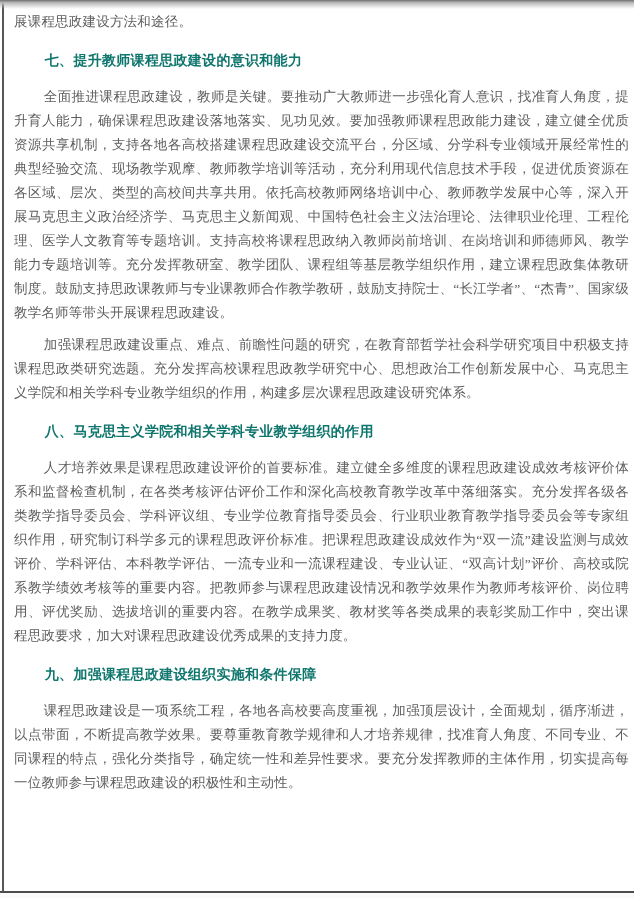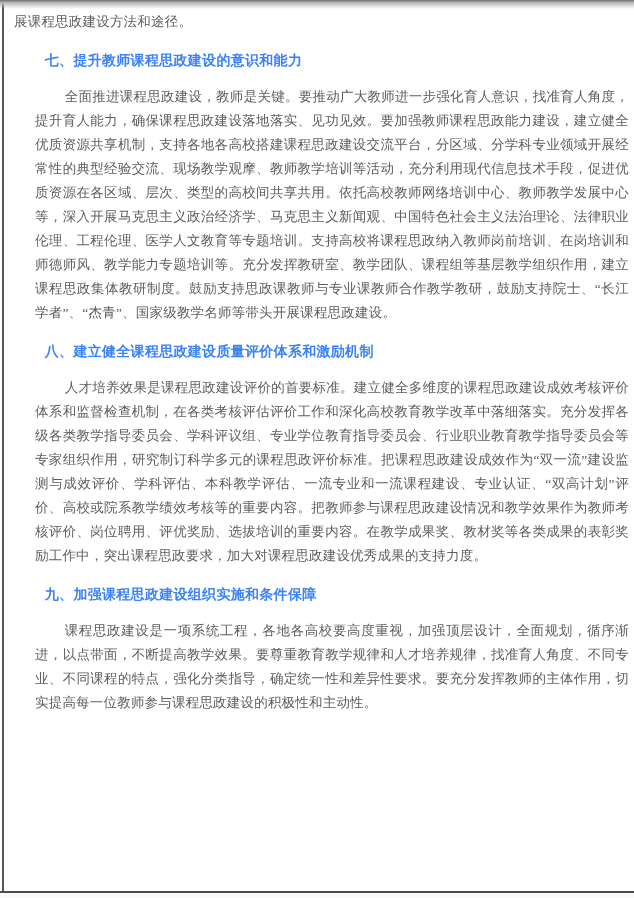--- a/index.html
+++ b/index.html
@@ -58,41 +58,42 @@
   }
   .para, .para-cont {
     margin: 0 0 8px 0;
     font-size: 13.5px;
     line-height: 24px;
     color: #5d5d5d;
     text-align: justify;
     text-align-last: left;
     letter-spacing: 0.2px;
   }
-  .para { text-indent: 2.2em; margin-left: 21px; }
+  .para { text-indent: 2.2em; }
   .para-cont { text-indent: 0; }
   .heading {
     margin: 15px 0 12px 0;
     font-size: 14px;
     line-height: 24px;
     font-weight: bold;
-    color: #3b82f6;
+    color: #0f766e;
     text-indent: 2.2em;
     letter-spacing: 0.3px;
   }
 </style>
 </head>
 <body>
 
 <div class="page">
   <div class="content">
     <p class="para-cont">展课程思政建设方法和途径。</p>
     <h3 class="heading">七、提升教师课程思政建设的意识和能力</h3>
     <p class="para">全面推进课程思政建设，教师是关键。要推动广大教师进一步强化育人意识，找准育人角度，提升育人能力，确保课程思政建设落地落实、见功见效。要加强教师课程思政能力建设，建立健全优质资源共享机制，支持各地各高校搭建课程思政建设交流平台，分区域、分学科专业领域开展经常性的典型经验交流、现场教学观摩、教师教学培训等活动，充分利用现代信息技术手段，促进优质资源在各区域、层次、类型的高校间共享共用。依托高校教师网络培训中心、教师教学发展中心等，深入开展马克思主义政治经济学、马克思主义新闻观、中国特色社会主义法治理论、法律职业伦理、工程伦理、医学人文教育等专题培训。支持高校将课程思政纳入教师岗前培训、在岗培训和师德师风、教学能力专题培训等。充分发挥教研室、教学团队、课程组等基层教学组织作用，建立课程思政集体教研制度。鼓励支持思政课教师与专业课教师合作教学教研，鼓励支持院士、“长江学者”、“杰青”、国家级教学名师等带头开展课程思政建设。</p>
-    <h3 class="heading">八、建立健全课程思政建设质量评价体系和激励机制</h3>
+    <p class="para">加强课程思政建设重点、难点、前瞻性问题的研究，在教育部哲学社会科学研究项目中积极支持课程思政类研究选题。充分发挥高校课程思政教学研究中心、思想政治工作创新发展中心、马克思主义学院和相关学科专业教学组织的作用，构建多层次课程思政建设研究体系。</p>
+    <h3 class="heading">八、马克思主义学院和相关学科专业教学组织的作用</h3>
     <p class="para">人才培养效果是课程思政建设评价的首要标准。建立健全多维度的课程思政建设成效考核评价体系和监督检查机制，在各类考核评估评价工作和深化高校教育教学改革中落细落实。充分发挥各级各类教学指导委员会、学科评议组、专业学位教育指导委员会、行业职业教育教学指导委员会等专家组织作用，研究制订科学多元的课程思政评价标准。把课程思政建设成效作为“双一流”建设监测与成效评价、学科评估、本科教学评估、一流专业和一流课程建设、专业认证、“双高计划”评价、高校或院系教学绩效考核等的重要内容。把教师参与课程思政建设情况和教学效果作为教师考核评价、岗位聘用、评优奖励、选拔培训的重要内容。在教学成果奖、教材奖等各类成果的表彰奖励工作中，突出课程思政要求，加大对课程思政建设优秀成果的支持力度。</p>
     <h3 class="heading">九、加强课程思政建设组织实施和条件保障</h3>
     <p class="para">课程思政建设是一项系统工程，各地各高校要高度重视，加强顶层设计，全面规划，循序渐进，以点带面，不断提高教学效果。要尊重教育教学规律和人才培养规律，找准育人角度、不同专业、不同课程的特点，强化分类指导，确定统一性和差异性要求。要充分发挥教师的主体作用，切实提高每一位教师参与课程思政建设的积极性和主动性。</p>
   </div>
 </div>
 
 <div class="top-shadow"></div>
 <div class="left-edge"></div>
 <div class="bottom-edge"></div>
 <div class="bottom-strip"></div>

